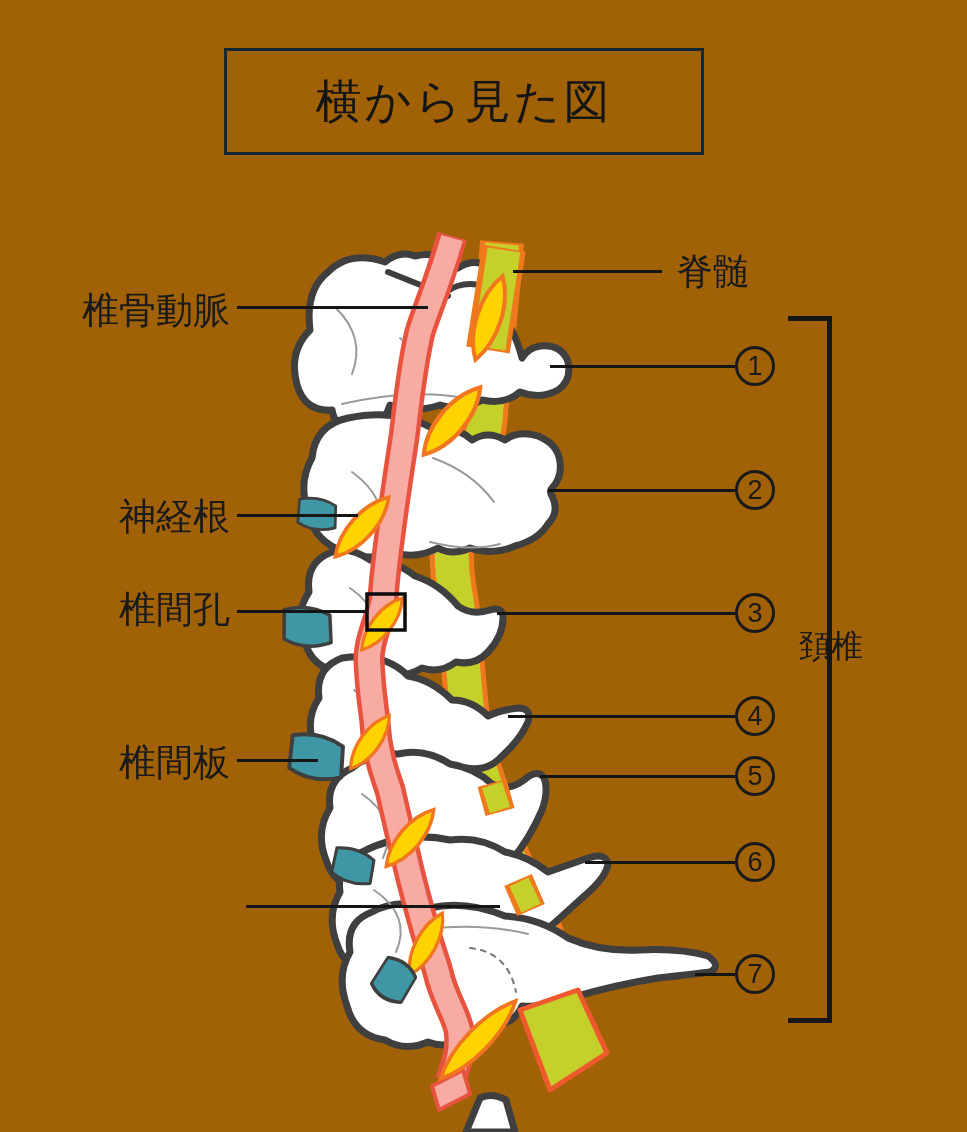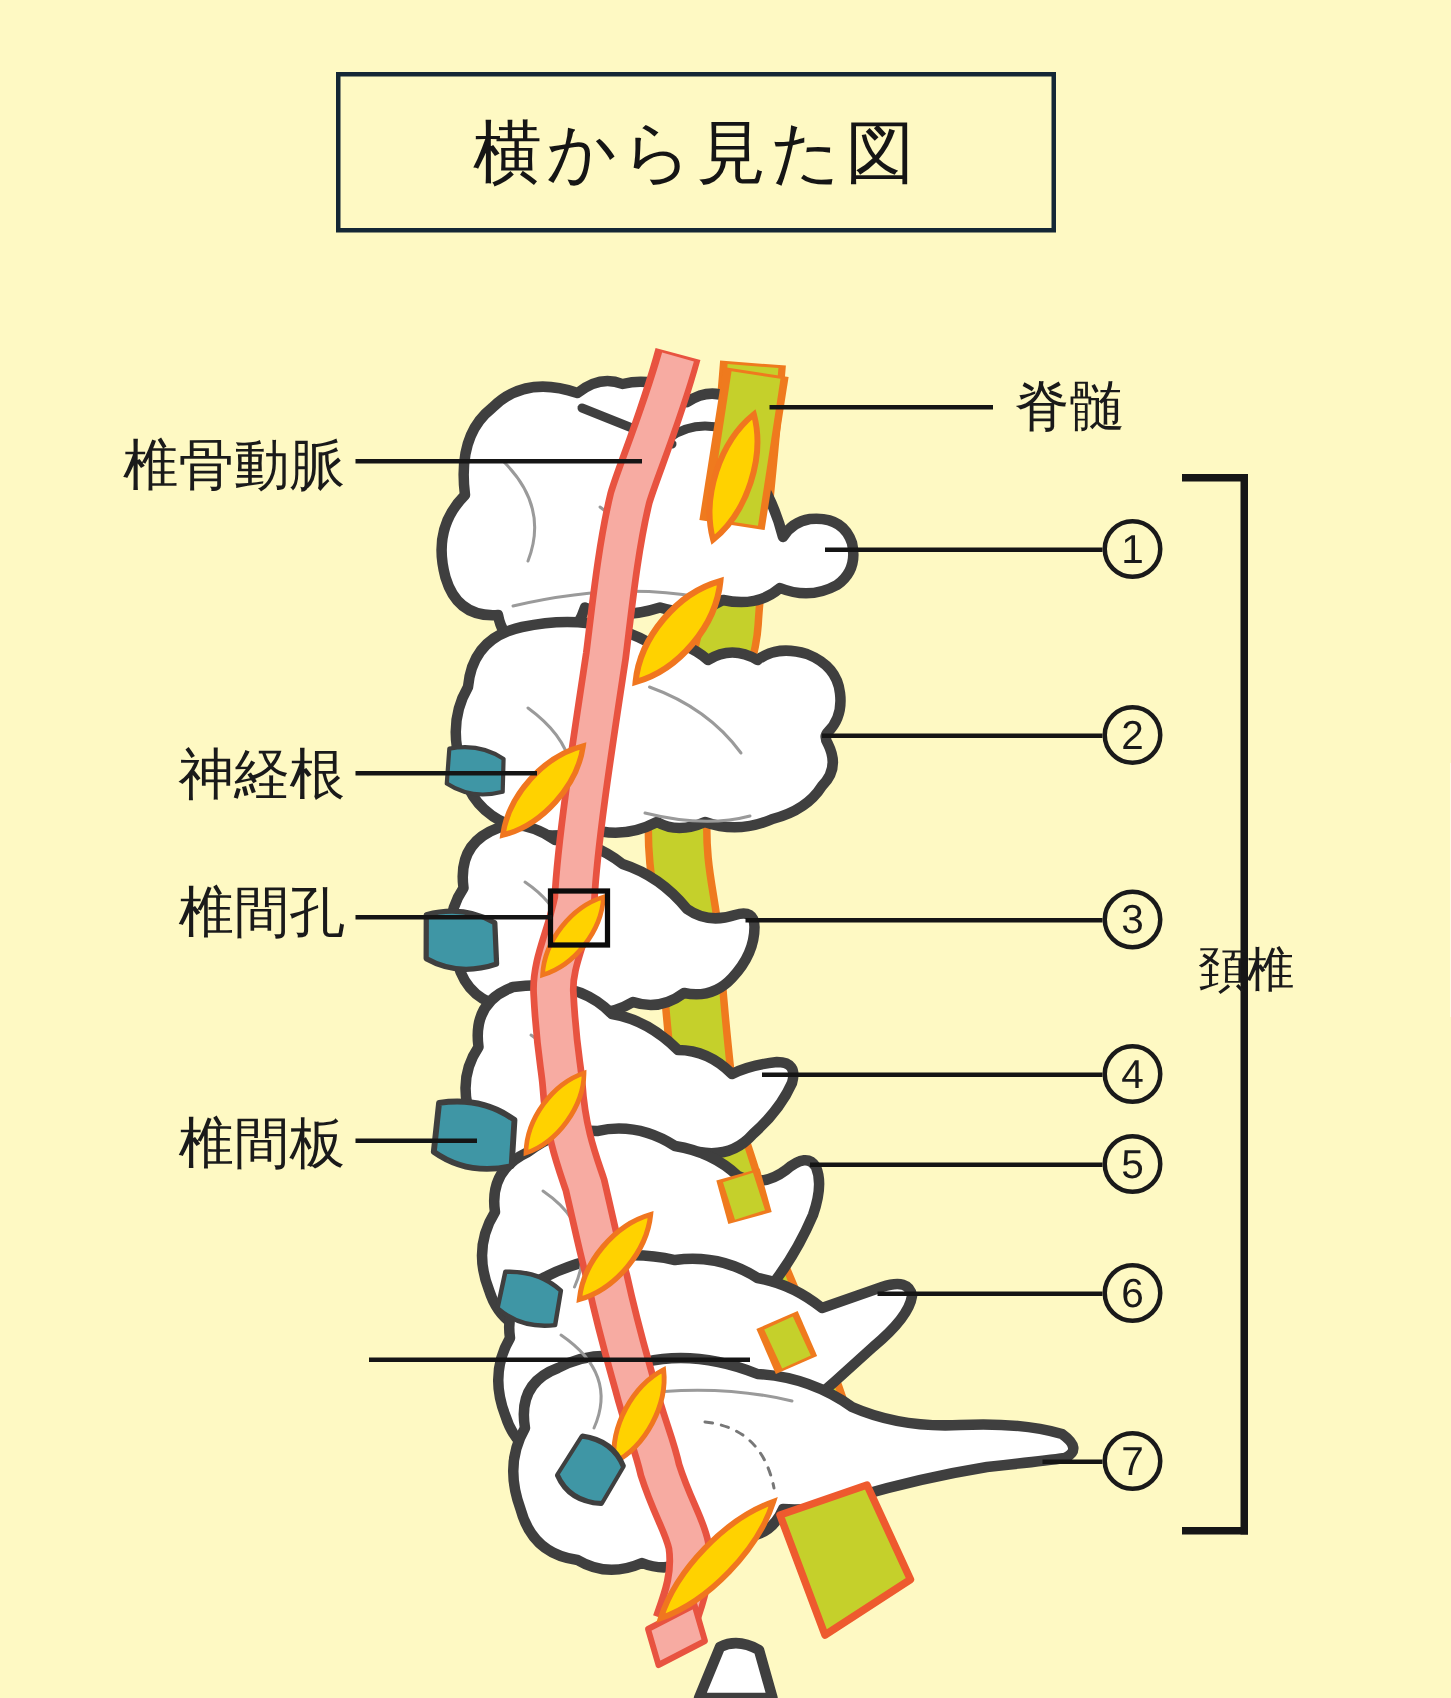--- a/index.html
+++ b/index.html
@@ -1,16 +1,16 @@
 <!DOCTYPE html>
 <html style="--bone-outline: #3f3f3f; --bone-detail: #9a9a9a; --artery-fill: #f7aba2; --artery-border: #e85340; --cord-fill: #c5d02b; --cord-border: #ef7a1e; --root-fill: #ffd200; --root-border: #f0761f; --disc-fill: #3f96a5; --line-color: #151515; --text-color: #1a1a1a; --title-border: #142735;"><head>
 <meta charset="utf-8">
 <style>
   html,body{margin:0;padding:0;background:#ffffff;}
-  #stage{position:relative;width:967px;height:1132px;background:#fef9c3;overflow:hidden;
+  #stage{position:relative;width:967px;height:1132px;background:#a16207;overflow:hidden;
          font-family:"Liberation Sans","DejaVu Sans",sans-serif;color:var(--text-color,#1a1a1a);}
   #art{position:absolute;left:0;top:0;z-index:1;}
   #overlay{position:absolute;left:0;top:0;width:100%;height:100%;z-index:2;}
 
   .title-box{position:absolute;left:224px;top:48px;width:474px;height:101px;
     border:3px solid var(--title-border,#142735);display:flex;align-items:center;justify-content:center;}
   .title-text{font-family:"Liberation Serif","DejaVu Serif",serif;font-size:46px;letter-spacing:3px;color:#151515;}
 
   .leader{position:absolute;height:3px;background:var(--line-color,#151515);}
   .lbl{position:absolute;font-size:37px;font-weight:500;line-height:1;white-space:nowrap;

